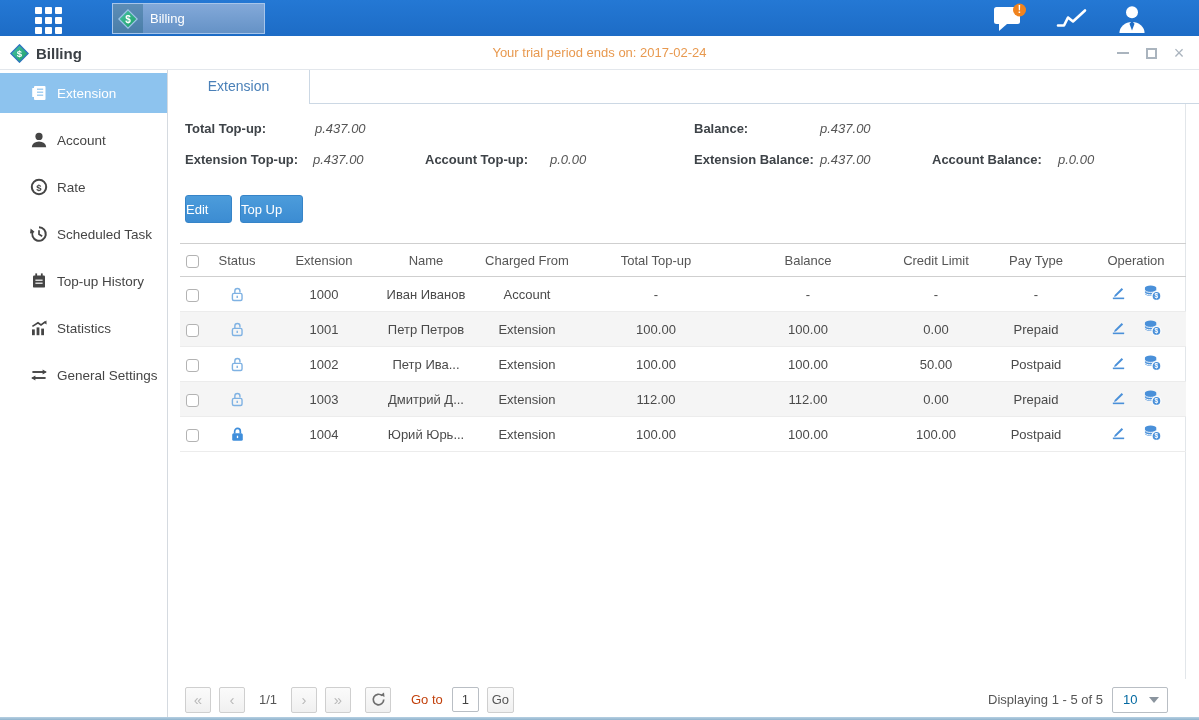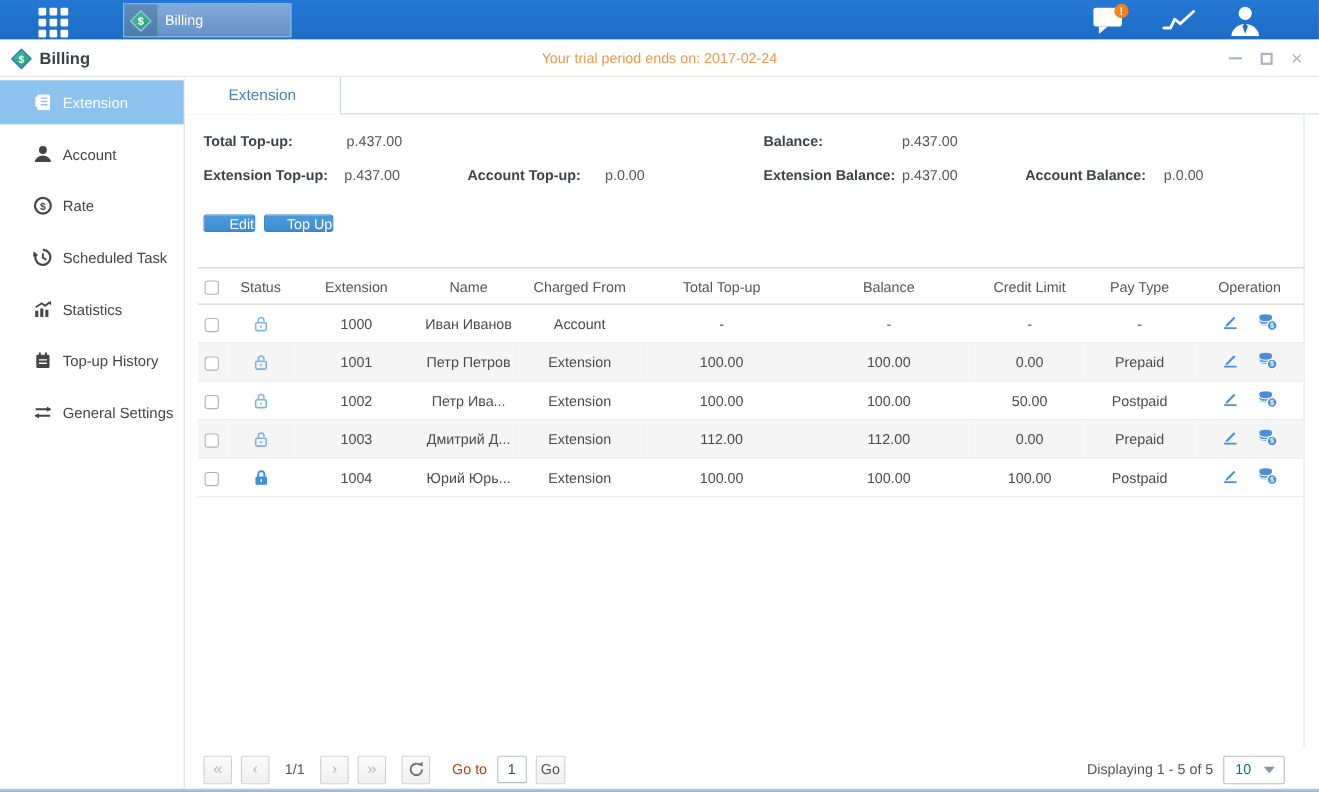--- a/index.html
+++ b/index.html
@@ -36,23 +36,23 @@
   .side-icon svg { width:18px; height:18px; }
   .side-label { margin-left:9px; font-size:13.5px; }
 
   
   .content { position:absolute; left:168px; top:70px; right:0; bottom:3px; background:#fff; }
   .tabstrip { position:absolute; left:0; top:0; width:100%; height:34px; border-bottom:1px solid #ccd8e4; background:#fff; }
   .tab { position:absolute; left:0; top:0; width:142px; height:34px; background:#fff; border-right:1px solid #ccd8e4; line-height:33px; text-align:center; color:#4a80b8; font-size:14px; cursor:pointer; z-index:2; }
   .panel-edge { position:absolute; right:13px; top:34px; bottom:38px; width:0; border-right:1px solid #e2e6ea; }
 
   .sum-label { position:absolute; font-size:13px; font-weight:bold; color:#3e4348; white-space:nowrap; }
-  .sum-value { position:absolute; font-size:13px; color:#555; white-space:nowrap; }
-
-  .btn-blue { position:absolute; height:16px; background:linear-gradient(#4c9cdb,#3c8cd2); color:#fff; font-size:13px; border:1px solid #3684c8; border-radius:3px; text-align:right; cursor:pointer; font-family:"Liberation Sans",sans-serif; }
+  .sum-value { position:absolute; font-size:13px; color:#555; white-space:nowrap;font-style:italic; }
+
+  .btn-blue { position:absolute; height:28px; background:linear-gradient(#4c9cdb,#3c8cd2); color:#fff; font-size:13px; border:1px solid #3684c8; border-radius:3px; text-align:left; cursor:pointer; font-family:"Liberation Sans",sans-serif; }
 
   
   .tbl-wrap { position:absolute; left:12px; top:173px; width:1006px; }
   table { border-collapse:collapse; table-layout:fixed; width:1006px; font-size:13px; }
   thead th { height:33px; font-weight:normal; color:#555; border-top:1px solid #cfcfcf; border-bottom:1px solid #cfcfcf; text-align:center; }
   tbody td { height:35px; color:#4a4a4a; text-align:center; border-bottom:1px solid #ececec; overflow:hidden; white-space:nowrap; }
   tbody tr:nth-child(even) { background:#f5f5f5; }
   th.col-cb, td.col-cb { text-align:left; padding-left:6px; }
   .cb { width:13px; height:13px; border:1px solid #b3b3b3; border-radius:3px; background:#fff; display:inline-block; vertical-align:middle; cursor:pointer; }
   .status-ico { display:inline-flex; vertical-align:middle; }
@@ -187,40 +187,40 @@
             <path d="M9 2.2 a6.8 6.8 0 1 1 -6 3.6" fill="none" stroke="currentColor" stroke-width="2"></path>
             <polygon points="0.6,3.4 4.6,7 0,8.4" fill="currentColor"></polygon>
             <path d="M9 5.2 v4 l3.2 2" fill="none" stroke="currentColor" stroke-width="1.7"></path>
           </svg>
         </span>
         <span class="side-label">Scheduled Task</span>
       </div>
       <div class="side-item">
         <span class="side-icon">
           <svg viewBox="0 0 18 18">
+            <rect x="3" y="3.4" width="12" height="12.2" rx="1.2" fill="currentColor"></rect>
+            <line x1="6.2" y1="1.4" x2="6.2" y2="5" stroke="currentColor" stroke-width="1.8"></line>
+            <line x1="11.8" y1="1.4" x2="11.8" y2="5" stroke="currentColor" stroke-width="1.8"></line>
+            <line x1="5.4" y1="8.2" x2="12.6" y2="8.2" stroke="var(--hole)" stroke-width="1.2"></line>
+            <line x1="5.4" y1="11.2" x2="12.6" y2="11.2" stroke="var(--hole)" stroke-width="1.2"></line>
+          </svg>
+        </span>
+        <span class="side-label">Top-up History</span>
+      </div>
+      <div class="side-item">
+        <span class="side-icon">
+          <svg viewBox="0 0 18 18">
             <rect x="2" y="10.4" width="2.8" height="5.8" fill="currentColor"></rect>
             <rect x="6.6" y="8.4" width="2.8" height="7.8" fill="currentColor"></rect>
             <rect x="11.2" y="9.6" width="2.8" height="6.6" fill="currentColor"></rect>
             <path d="M2.4 7.4 L8 3.8 L11 6 L15.2 2.8" fill="none" stroke="currentColor" stroke-width="1.6"></path>
             <polygon points="16.4,1.6 16.6,5.4 13.4,3.4" fill="currentColor"></polygon>
           </svg>
         </span>
         <span class="side-label">Statistics</span>
-      </div>
-      <div class="side-item">
-        <span class="side-icon">
-          <svg viewBox="0 0 18 18">
-            <rect x="3" y="3.4" width="12" height="12.2" rx="1.2" fill="currentColor"></rect>
-            <line x1="6.2" y1="1.4" x2="6.2" y2="5" stroke="currentColor" stroke-width="1.8"></line>
-            <line x1="11.8" y1="1.4" x2="11.8" y2="5" stroke="currentColor" stroke-width="1.8"></line>
-            <line x1="5.4" y1="8.2" x2="12.6" y2="8.2" stroke="var(--hole)" stroke-width="1.2"></line>
-            <line x1="5.4" y1="11.2" x2="12.6" y2="11.2" stroke="var(--hole)" stroke-width="1.2"></line>
-          </svg>
-        </span>
-        <span class="side-label">Top-up History</span>
       </div>
       <div class="side-item">
         <span class="side-icon">
           <svg viewBox="0 0 18 18">
             <line x1="2.4" y1="6" x2="15.6" y2="6" stroke="currentColor" stroke-width="1.9"></line>
             <polygon points="16.8,6 12.6,3.6 12.6,8.4" fill="currentColor"></polygon>
             <line x1="2.4" y1="12" x2="15.6" y2="12" stroke="currentColor" stroke-width="1.9"></line>
             <polygon points="1.2,12 5.4,9.6 5.4,14.4" fill="currentColor"></polygon>
           </svg>
         </span>

